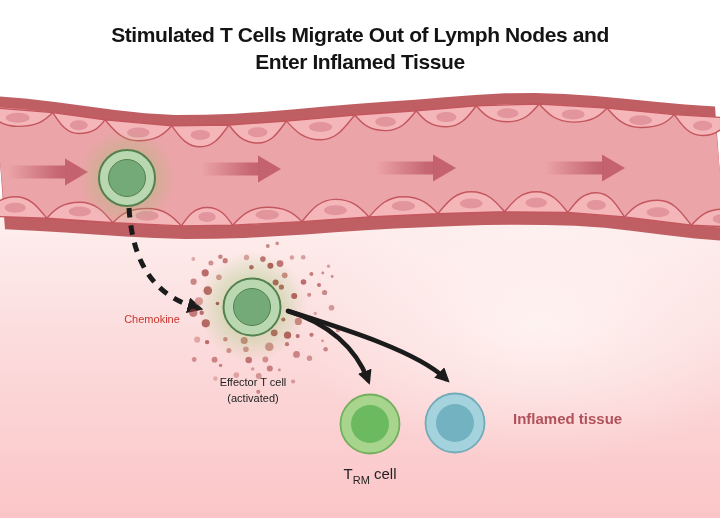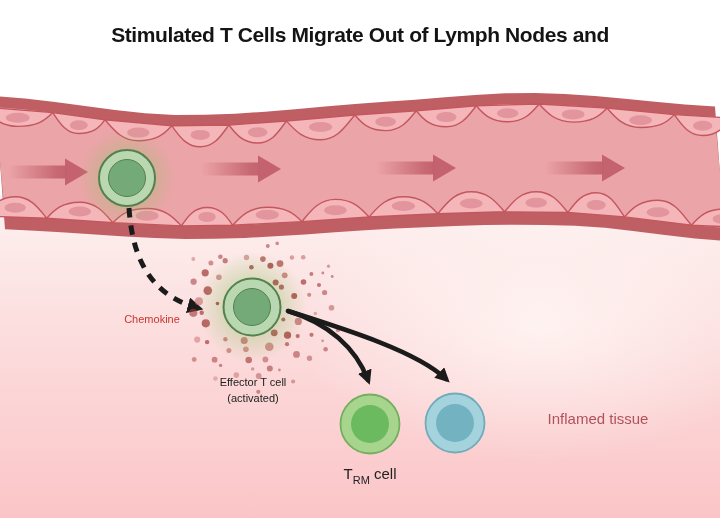--- a/index.html
+++ b/index.html
@@ -20,21 +20,21 @@
       linear-gradient(180deg, var(--tissue-light,#fdf2f0) 0%, var(--tissue-mid,#fcdcdd) 45%, var(--tissue-dark,#fbc5c7) 100%);
   }
   svg.diagram{position:absolute;left:0;top:0;}
   .lbl{position:absolute;text-align:center;color:var(--label-text,#222);font-size:11px;line-height:16.5px;}
   .chemokine{left:90px;top:311px;width:124px;color:var(--chemokine-text,#ca362e);}
   .effector{left:181px;top:374px;width:144px;line-height:16px;}
   .cell-label{top:466px;width:100px;font-size:15px;}
   .trm{left:320px;}
   .tem{left:402px;}
   .cell-label sub{font-size:11px;position:relative;top:1px;}
-  .inflamed{left:513px;top:411px;width:170px;text-align:center;font-weight:400;font-size:15px;
+  .inflamed{left:513px;top:411px;width:170px;text-align:left;font-weight:700;font-size:15px;
     color:var(--inflamed-text,#b1515b);}
 </style>
 </head>
 <body>
 
 <div class="canvas">
 
   <div class="tissue"></div>
 
   <svg id="diagram" class="diagram" width="720" height="518" viewBox="0 0 720 518">
@@ -216,20 +216,21 @@
   <circle cx="370" cy="424" r="19" fill="#6bba60"></circle>
       </g>
       <g>
   <circle cx="455" cy="423" r="29.5" fill="#a5d3dd" stroke="#72abba" stroke-width="1.8"></circle>
   <circle cx="455" cy="423" r="19" fill="#73b3c1"></circle>
       </g>
     </svg>
 
   <div class="title">
     <div>Stimulated T Cells Migrate Out of Lymph Nodes and</div>
+    <div>Enter Inflamed Tissue</div>
   </div>
 
   <div class="lbl chemokine">
     <div>Chemokine</div>
   </div>
 
   <div class="lbl effector">
     <div>Effector T cell</div>
     <div>(activated)</div>
   </div>

